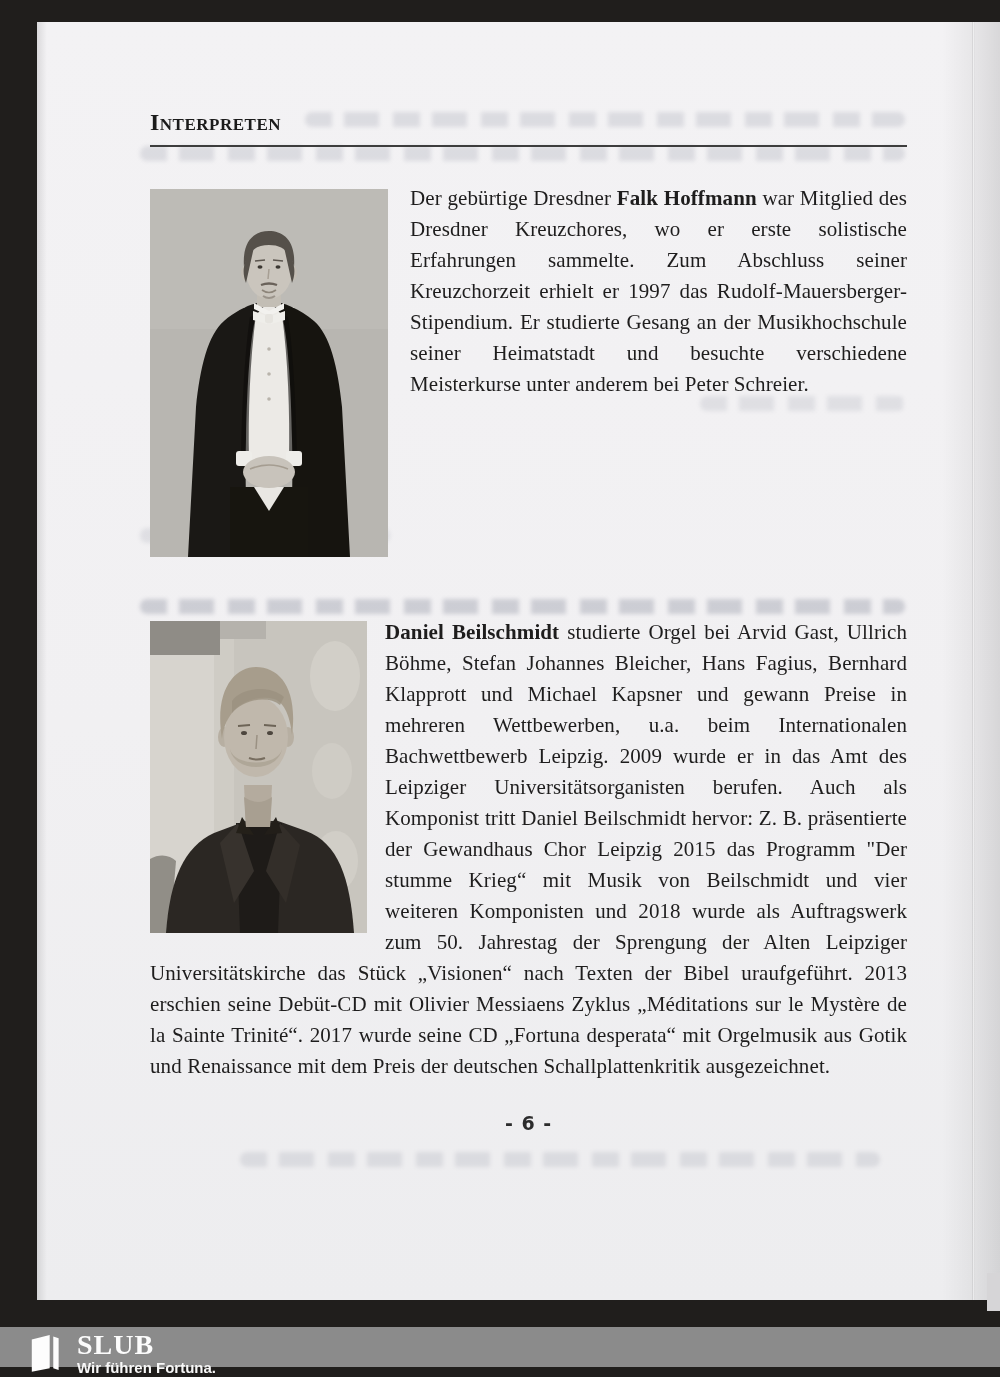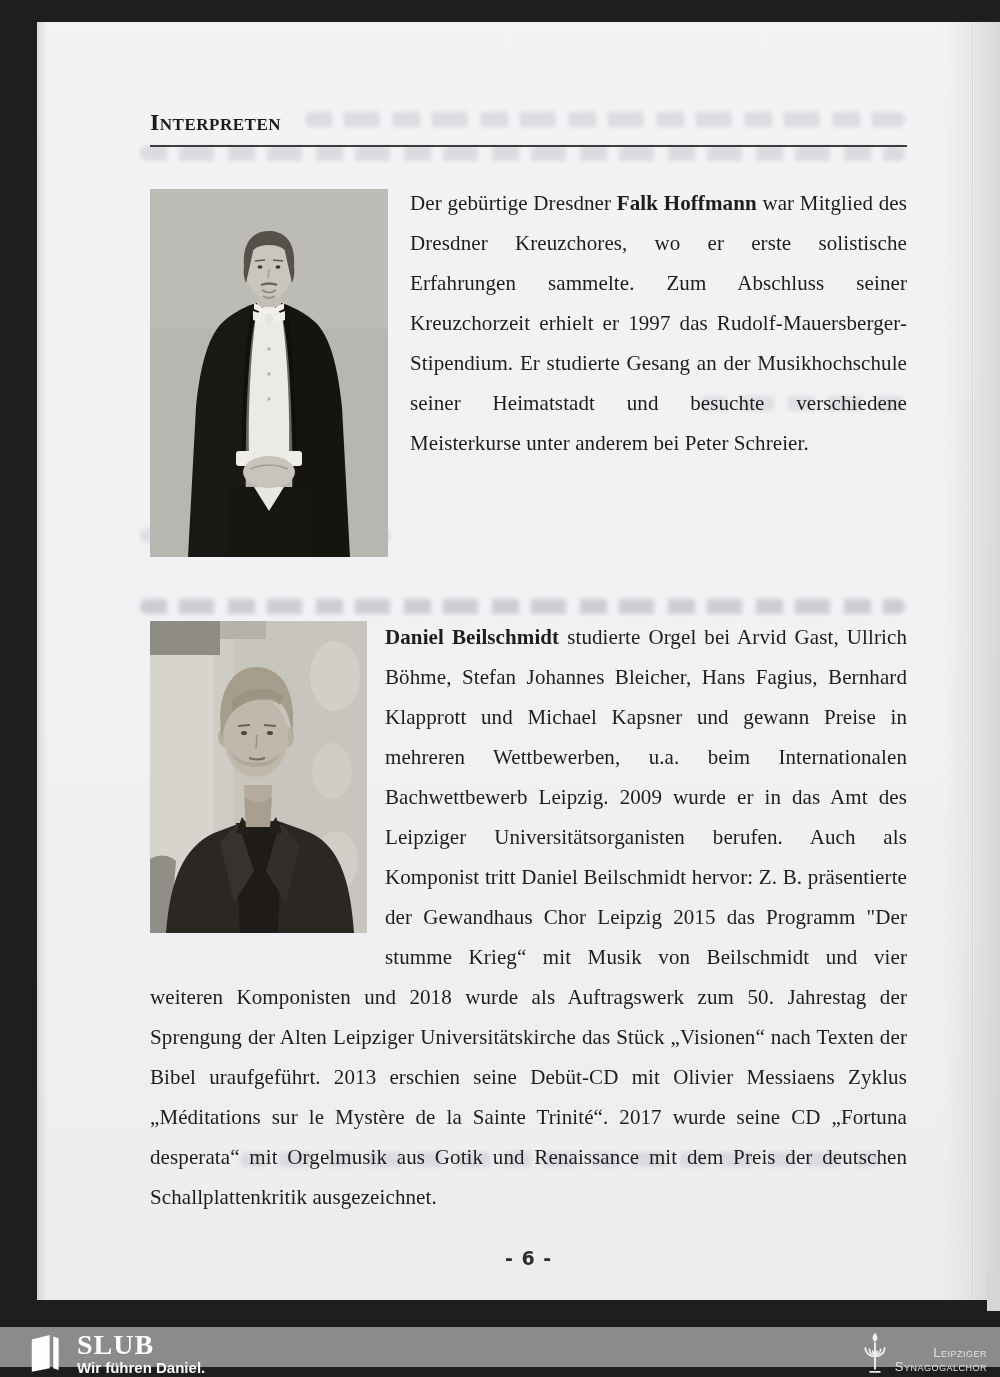--- a/index.html
+++ b/index.html
@@ -52,21 +52,21 @@
   .rule { border:none; border-top:2px solid #3d3d3d; margin:9px 0 36px 0; }
   .bio-section { margin:0; }
   .bio-section + .bio-section { margin-top:50px; }
   .bio-section::after { content:""; display:block; clear:both; }
   .photo { float:left; background:#b8b6b1; }
   .photo svg { display:block; }
   .photo-1 { width:238px; height:368px; margin:6px 22px 10px 0; }
   .photo-2 { width:217px; height:312px; margin:4px 18px 10px 0; }
   .bio {
     margin:0; text-align:justify;
-    font-size:21px; line-height:40px; letter-spacing:0.1px;
+    font-size:21px; line-height:31px; letter-spacing:0.1px;
   }
   .bio b { font-weight:700; }
   .page-number {
     margin-top:30px; text-align:center;
     font:700 19px "DejaVu Sans", sans-serif; letter-spacing:1px; color:#2c2c2c;
   }
   
   .footer {
     position:absolute; left:0; top:1327px; width:1000px; height:40px;
     background:#8b8b8b; font-family:"Liberation Sans", sans-serif;
@@ -196,32 +196,18 @@
   <div class="next-page-edge"></div>
 
   <div class="footer">
     <div class="slub">
       <svg class="slub-icon" viewBox="0 0 38 42">
         <path d="M2 6 L22 1 L22 38 L2 42 Z" fill="#fdfdfd"></path>
         <path d="M26 2.5 L32 4.5 L32 40 L26 38 Z" fill="#fdfdfd"></path>
       </svg>
       <div class="slub-textcol">
         <div class="slub-title">SLUB</div>
-        <div class="slub-tagline">Wir führen Daniel.</div>
-      </div>
-    </div>
-    <div class="choir">
-      <svg class="choir-icon" viewBox="0 0 40 56">
-        <path d="M20 2 C23.5 6.5 24.5 10 20 13.5 C15.5 10 16.5 6.5 20 2 Z" fill="#efefef"></path>
-        <path d="M20 15 L20 47" stroke="#efefef" stroke-width="2.4" stroke-linecap="round" fill="none"></path>
-        <path d="M8 21 C8 35 32 35 32 21" stroke="#efefef" stroke-width="2.2" stroke-linecap="round" fill="none"></path>
-        <path d="M13 23 C13 31.5 27 31.5 27 23" stroke="#efefef" stroke-width="2.2" stroke-linecap="round" fill="none"></path>
-        <path d="M17 25 C17 28.8 23 28.8 23 25" stroke="#efefef" stroke-width="2" stroke-linecap="round" fill="none"></path>
-        <path d="M14 51 L26 51" stroke="#efefef" stroke-width="2.2" stroke-linecap="round" fill="none"></path>
-      </svg>
-      <div class="choir-textcol">
-        <div class="choir-line">Leipziger</div>
-        <div class="choir-line">Synagogalchor</div>
+        <div class="slub-tagline">Wir führen Fortuna.</div>
       </div>
     </div>
   </div>
 
 </div>
 
 </body></html>

